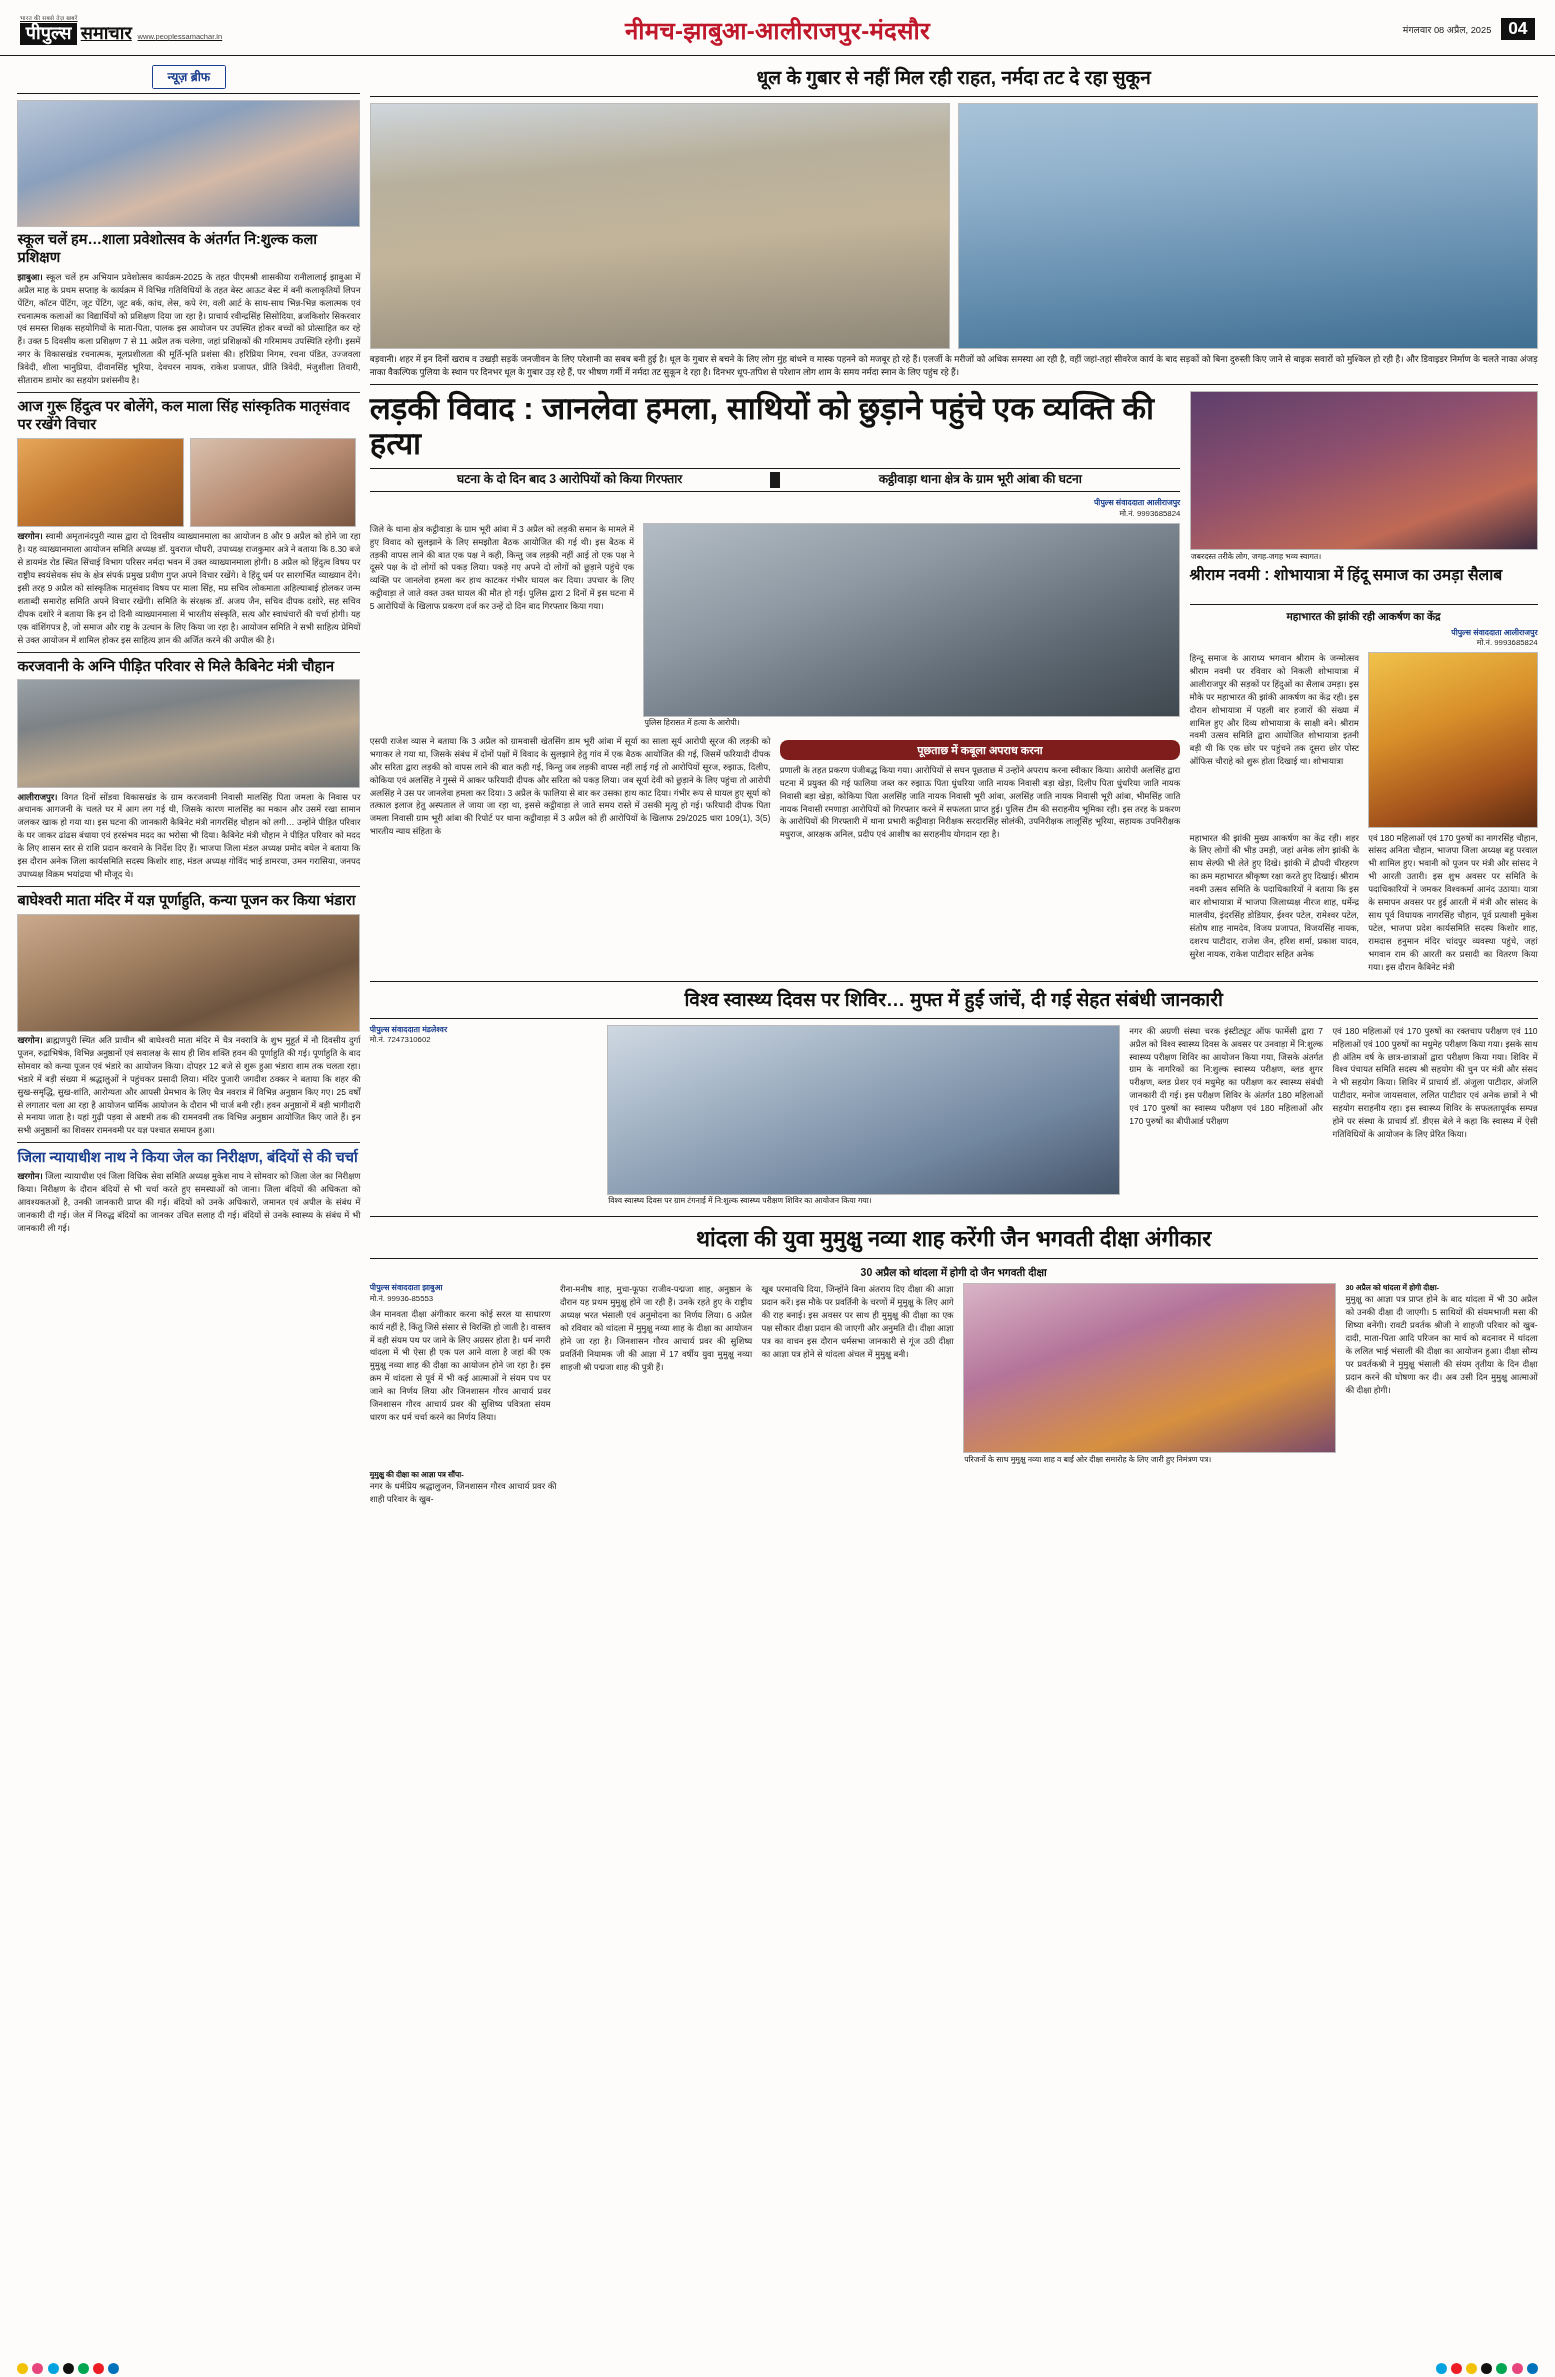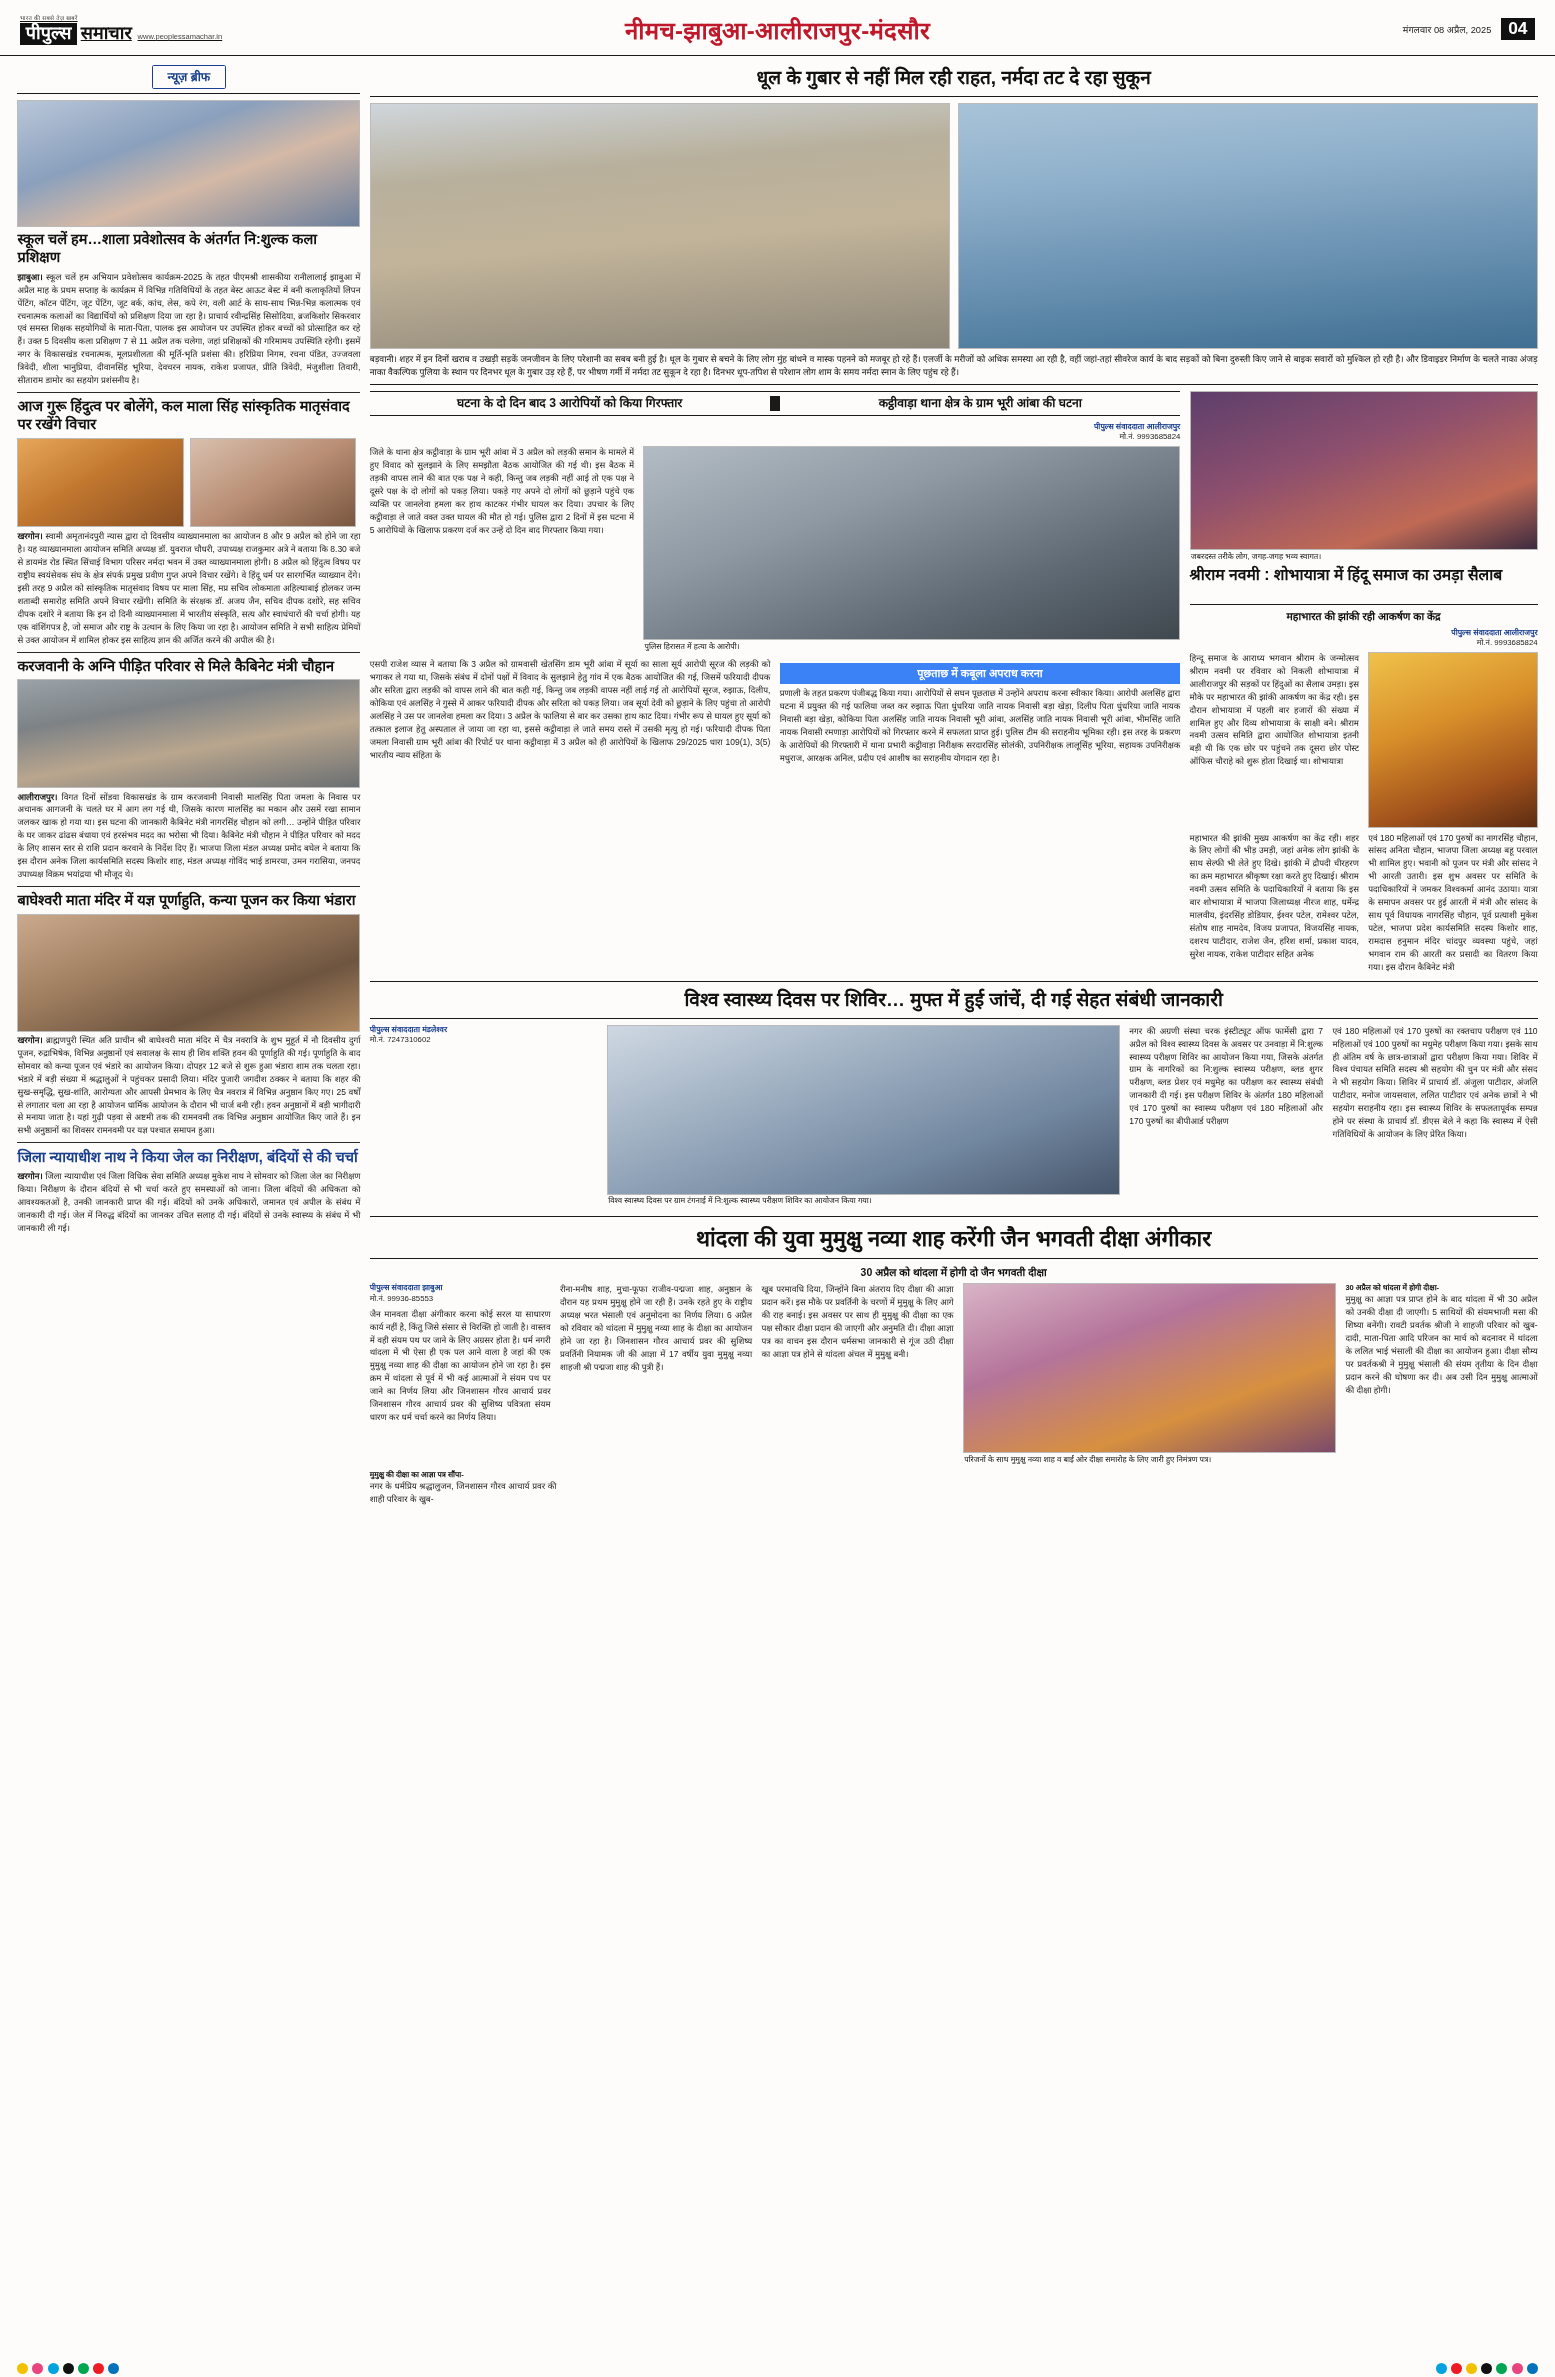--- a/index.html
+++ b/index.html
@@ -243,27 +243,28 @@
     font-size: 7.8px;
     color: #1a3f8f;
     font-weight: bold;
     text-align: right;
     line-height: 1.35;
     margin-bottom: 3.5px;
   }
   .byline .mob { color: #222; font-weight: normal; }
 
   .box-head {
-    background: #3b82f6;
+    background: #7f1d1d;
     color: #fff;
     font-size: 11px;
     font-weight: bold;
     text-align: center;
     padding: 2.3px 3.5px 3.5px 3.5px;
     margin: 4.6px 0 3.5px 0;
+    border-radius: 8px;
   }
 
   
   .banner {
     text-align: center;
     font-size: 19px;
     font-weight: bold;
     padding: 4.6px 0 5.8px 0;
     border-top: 1.2px solid #1a1a1a;
     border-bottom: 1.2px solid #1a1a1a;
@@ -384,20 +385,21 @@
         <div class="two-photos">
           <div class="photo ph-road"></div>
           <div class="photo ph-ghat"></div>
         </div>
         <div class="top-caption">बड़वानी। शहर में इन दिनों खराब व उखड़ी सड़कें जनजीवन के लिए परेशानी का सबब बनी हुई है। धूल के गुबार से बचने के लिए लोग मुंह बांधने व मास्क पहनने को मजबूर हो रहे हैं। एलर्जी के मरीजों को अधिक समस्या आ रही है, वहीं जहां-तहां सीवरेज कार्य के बाद सड़कों को बिना दुरुस्ती किए जाने से बाइक सवारों को मुश्किल हो रही है। और डिवाइडर निर्माण के चलते नाका अंजड़ नाका वैकल्पिक पुलिया के स्थान पर दिनभर धूल के गुबार उड़ रहे हैं, पर भीषण गर्मी में नर्मदा तट सुकून दे रहा है। दिनभर धूप-तपिश से परेशान लोग शाम के समय नर्मदा स्नान के लिए पहुंच रहे हैं।</div>
       </div>
 
       <div class="main-story">
 
         <div class="ms-left">
+          <div class="mega-head">लड़की विवाद : जानलेवा हमला, साथियों को छुड़ाने पहुंचे एक व्यक्ति की हत्या</div>
           <div class="sub-deck">
             <div>घटना के दो दिन बाद 3 आरोपियों को किया गिरफ्तार</div>
             <div class="divider"></div>
             <div>कट्ठीवाड़ा थाना क्षेत्र के ग्राम भूरी आंबा की घटना</div>
           </div>
           <div class="byline">
             <span>पीपुल्स संवाददाता</span>
             <span>आलीराजपुर</span><br>
             <span class="mob">मो.नं. 9993685824</span>
           </div>

